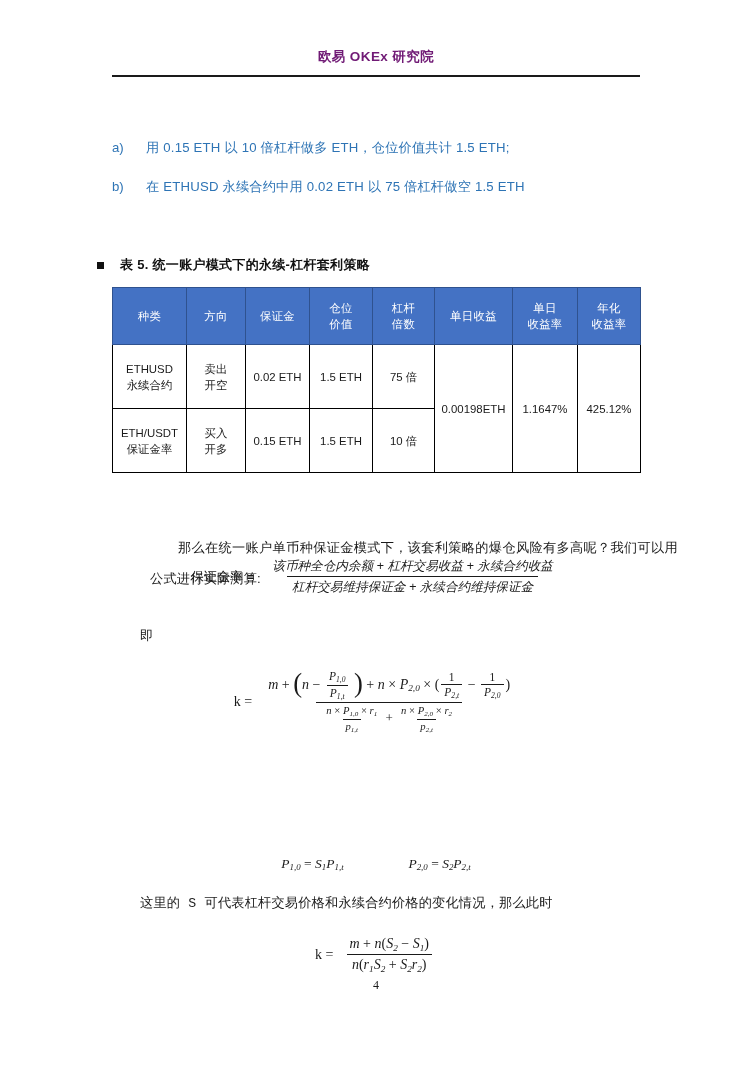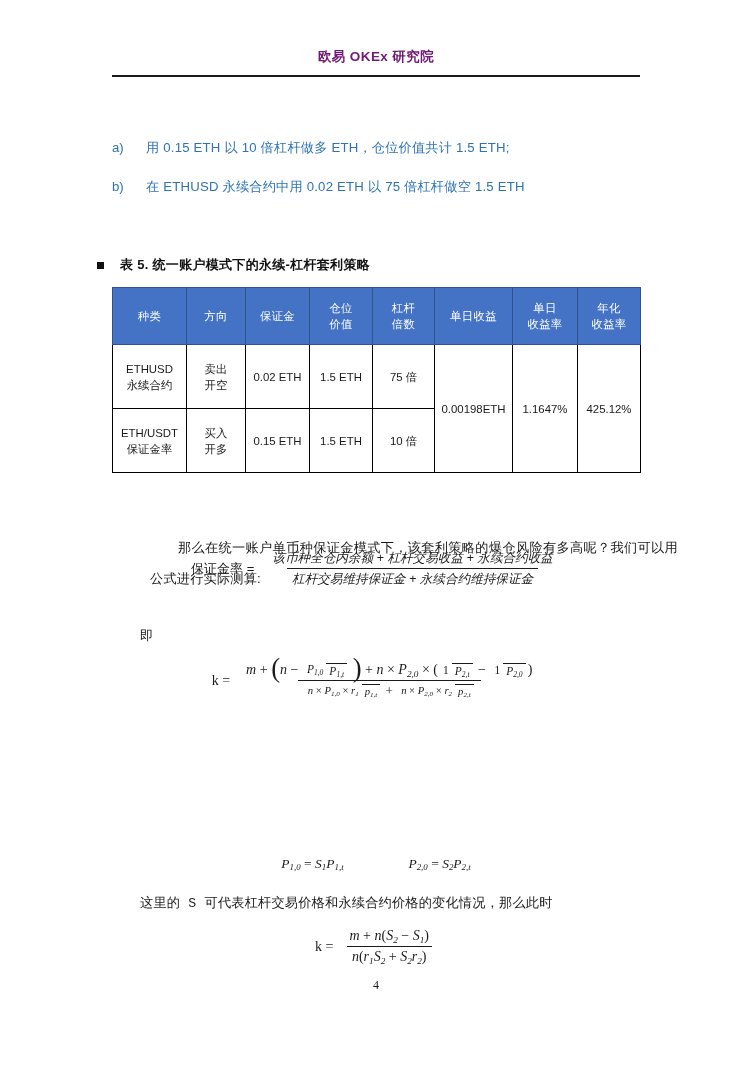--- a/index.html
+++ b/index.html
@@ -154,21 +154,21 @@
     position: absolute;
     font-family: "Liberation Serif", "DejaVu Serif", serif;
     color: #1a1a1a;
   }
   .mi { font-style: italic; }
   .frac {
     display: inline-flex;
     flex-direction: column;
     align-items: center;
     vertical-align: middle;
-    margin: 0 3px;
+    margin: 8px 3px;
   }
   .frac > .num { padding: 0 5px 1px 5px; }
   .frac > .den { padding: 2px 5px 0 5px; border-top: 1.2px solid #1a1a1a; }
 
   
   .f1 {
     top: 550px;
     left: 112px;
     width: 528px;
     display: flex;
@@ -205,21 +205,21 @@
   .f2 .den { font-size: 13px; }
   .sub { font-size: .66em; vertical-align: -.28em; font-style: italic; }
   .paren-big {
     font-size: 1.9em;
     line-height: 0;
     vertical-align: -.12em;
     font-style: normal;
   }
   .smallfrac {
     display: inline-flex;
-    flex-direction: row;
+    flex-direction: column;
     align-items: center;
     vertical-align: middle;
     font-size: .82em;
     margin: 0 2px;
   }
   .smallfrac > .sn { padding: 0 3px 1px 3px; }
   .smallfrac > .sd { padding: 1px 3px 0 3px; border-top: 1.1px solid #1a1a1a; }
 
   
   .f3 {

